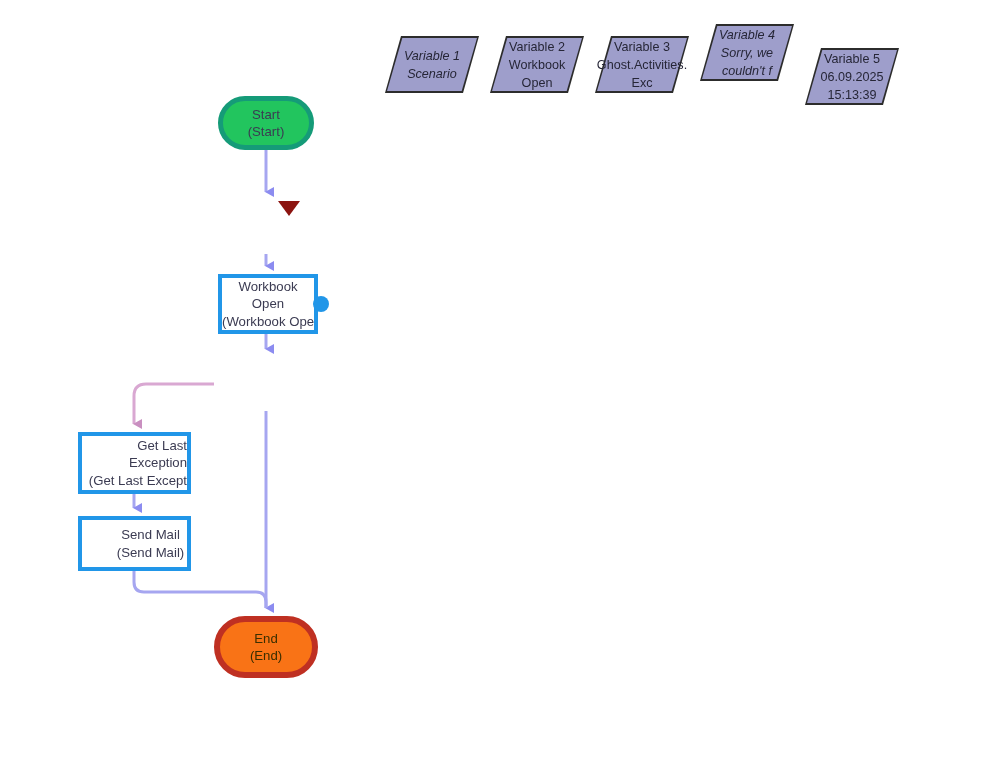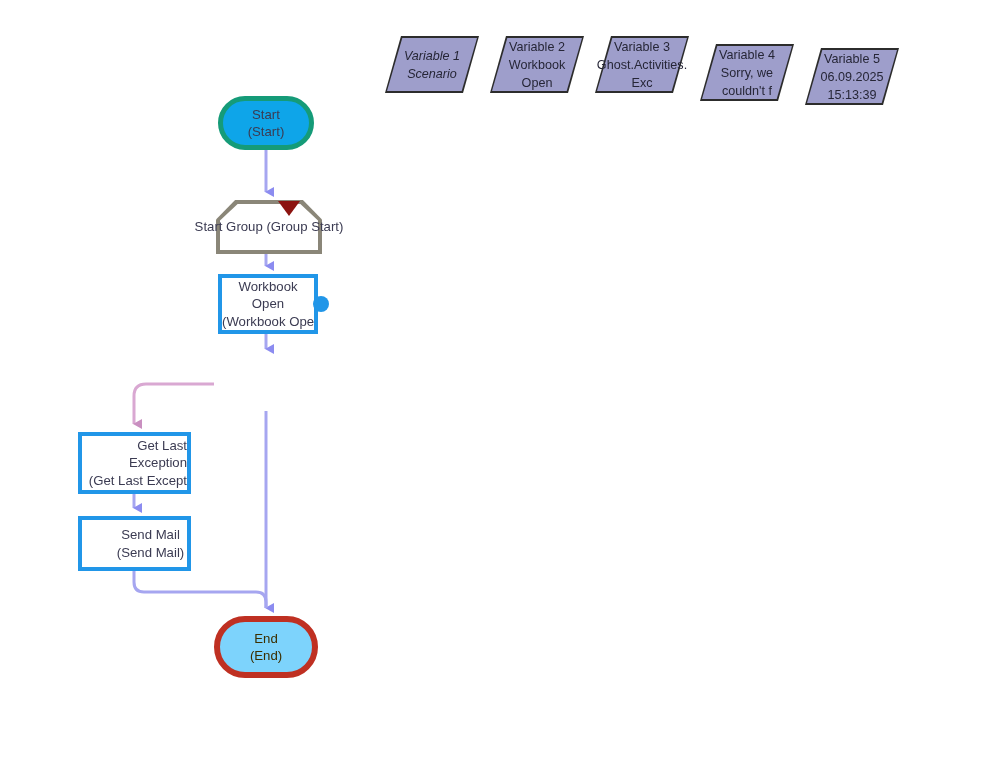--- a/index.html
+++ b/index.html
@@ -33,28 +33,28 @@
   .node .lbl{
     display:block;
     width:100%;
     overflow:hidden;
   }
   .node .lbl span{display:block;}
 
   
   .n-start{
     left:218px;top:96px;width:96px;height:54px;
-    background:#0ea5e9;
+    background:#22c55e;
     border:5px solid #159b78;
     border-radius:27px;
   }
   
   .n-end{
     left:214px;top:616px;width:104px;height:62px;
-    background:#7dd3fc;
+    background:#f97316;
     border:6px solid #bf3022;
     border-radius:31px;
     color:#3b2f00;
   }
   
   .n-act{
     background:#ffffff;
     border:4px solid #2196e8;
   }
   .n-workbook{left:218px;top:274px;width:100px;height:60px;}
@@ -135,21 +135,21 @@
   }
   .varbox .ptext{
     position:absolute;left:0;top:0;width:100%;height:100%;
     display:flex;flex-direction:column;
     align-items:center;justify-content:center;
   }
   .varbox .ptext span{display:block;}
   .v1{left:385px;top:36px;font-style:italic;}
   .v2{left:490px;top:36px;}
   .v3{left:595px;top:36px;}
-  .v4{left:700px;top:44px;}
+  .v4{left:700px;top:24px;font-style:italic;}
   .v5{left:805px;top:48px;}
 </style>
 </head>
 <body>
 
 <div id="canvas">
 
   <svg id="edges" viewBox="0 0 993 766" width="993" height="766">
     <defs>
       <marker id="ah-main" markerWidth="10" markerHeight="10" refX="5" refY="8" orient="auto" markerUnits="userSpaceOnUse">
@@ -175,30 +175,20 @@
     <path d="M134,571 L134,582 Q134,592 144,592 L256,592 Q266,592 266,602 L266,608" stroke="#a6a6f0" stroke-width="3" fill="none"></path>
   </svg>
 
   <div class="node n-start">
     <span class="lbl">
       <span>Start</span>
       <span>(Start)</span>
     </span>
   </div>
 
-  <div class="hexwrap grp-start">
-    <div class="hexouter"></div>
-    <div class="hexinner"></div>
-    <div class="hextext">
-      <span class="lbl">
-        <span>Start Group</span>
-        <span>(Group Start)</span>
-      </span>
-    </div>
-  </div>
   <div class="marker-tri"></div>
 
   <div class="node n-act n-workbook">
     <span class="lbl">
       <span>Workbook</span>
       <span>Open</span>
       <span>(Workbook Ope</span>
     </span>
   </div>
   <div class="conn-dot"></div>

